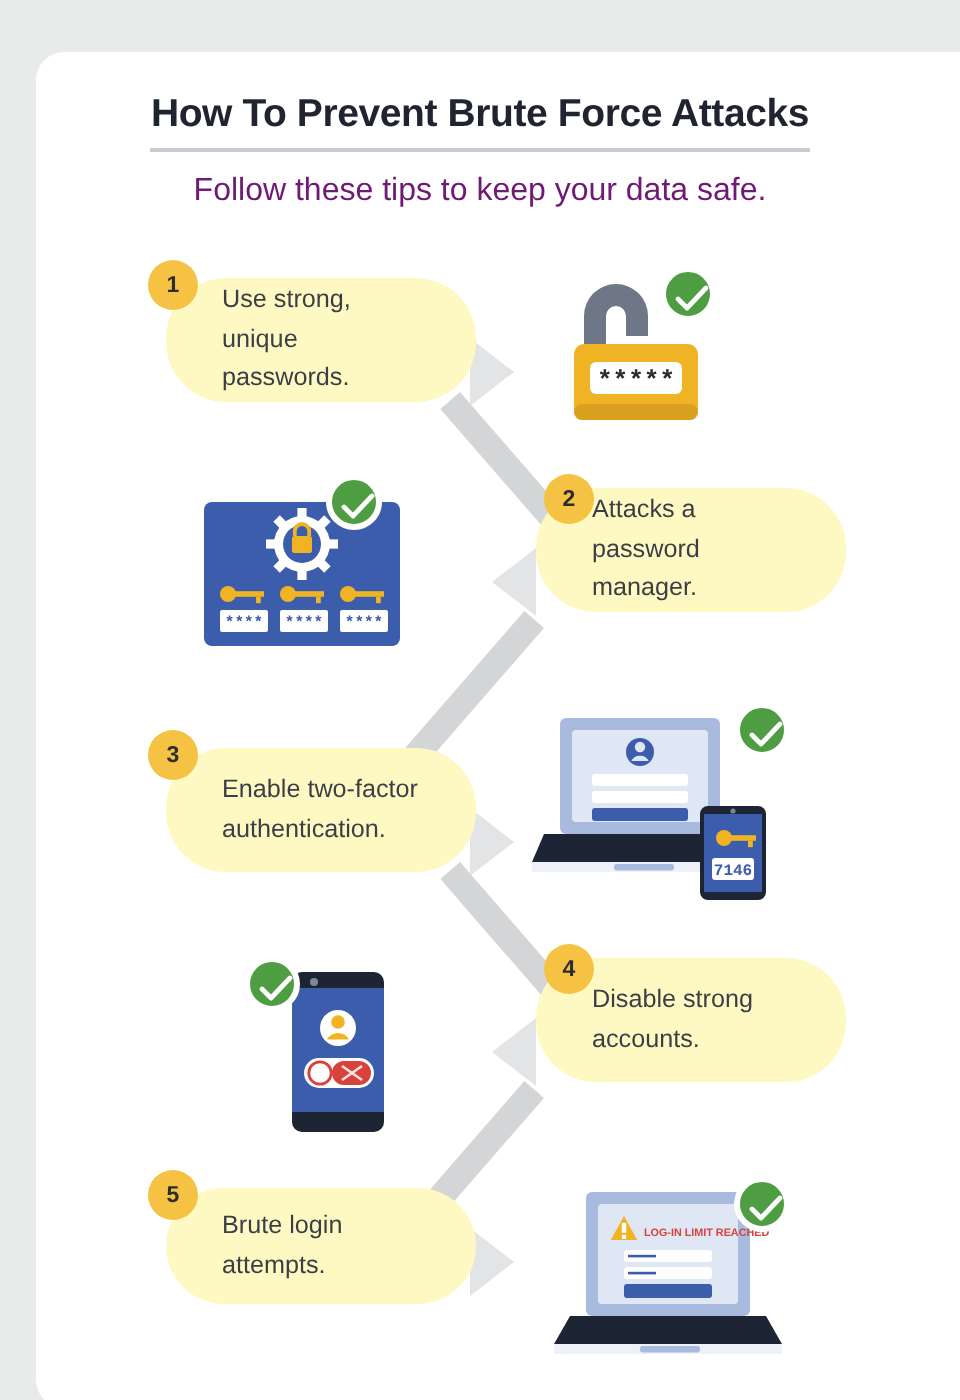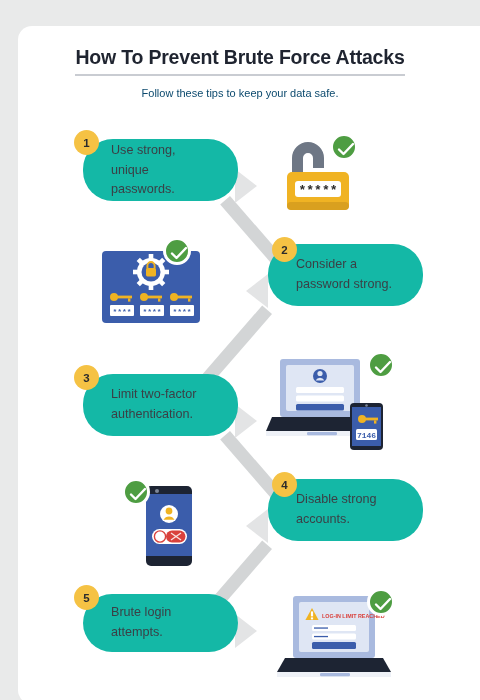--- a/index.html
+++ b/index.html
@@ -19,37 +19,37 @@
 
   
   #header { position: absolute; left: 0; top: 20px; width: 444px; text-align: center; }
   #title {
     font-size: 19.5px; font-weight: bold; color: #1f2430;
     letter-spacing: -0.2px; padding-bottom: 5px;
     display: inline-block;
     border-bottom: 2px solid #c9ccd2;
   }
   #subtitle {
-    margin-top: 11px; font-size: 11px; color: #0c4a6e;
+    margin-top: 11px; font-size: 16px; color: #701a75;
   }
 
   
   .connector {
     position: absolute;
     background: #d3d5d6;
     transform-origin: 0 0;
     z-index: 0;
   }
 
   
   .step { position: absolute; z-index: 2; }
 
   .bubble {
     position: absolute;
-    background: #14b8a6;
+    background: #fef9c3;
     border-radius: 30px;
     z-index: 2;
   }
   .bubble-text {
     position: absolute;
     left: 28px; right: 24px; top: 50%;
     transform: translateY(-50%);
     font-size: 12.6px;
     line-height: 1.55;
     color: #3b3f45;
@@ -125,21 +125,21 @@
     <div class="check-badge" style="left:312px; top:107px;">
       <svg width="18" height="17" viewBox="0 0 18 17">
         <path d="M2 8.5 L6.5 13 L16 3" stroke="#ffffff" stroke-width="2.4" fill="none" stroke-linecap="round" stroke-linejoin="round"></path>
       </svg>
     </div>
   </div>
 
   <div class="step">
     <div class="tail tail-left" style="left:228px; top:248px;"></div>
     <div class="bubble" style="left:250px; top:218px; width:155px; height:62px;">
-      <div class="bubble-text">Consider a password strong.</div>
+      <div class="bubble-text">Attacks a password manager.</div>
     </div>
     <div class="badge" style="left:254px; top:211px;">2</div>
 
     <div class="icon-wrap" style="left:74px; top:215px; width:120px; height:90px;">
       <svg width="120" height="90" viewBox="0 0 120 90">
         <rect x="10" y="10" width="98" height="72" rx="4" fill="#3b5dab"></rect>
 
         <g transform="translate(59,31)">
           <circle r="14" fill="#ffffff"></circle>
           <g fill="#ffffff">
@@ -186,21 +186,21 @@
     <div class="check-badge" style="left:145px; top:211px;">
       <svg width="18" height="17" viewBox="0 0 18 17">
         <path d="M2 8.5 L6.5 13 L16 3" stroke="#ffffff" stroke-width="2.4" fill="none" stroke-linecap="round" stroke-linejoin="round"></path>
       </svg>
     </div>
   </div>
 
   <div class="step">
     <div class="tail tail-right" style="left:217px; top:378px;"></div>
     <div class="bubble" style="left:65px; top:348px; width:155px; height:62px;">
-      <div class="bubble-text">Limit two-factor authentication.</div>
+      <div class="bubble-text">Enable two-factor authentication.</div>
     </div>
     <div class="badge" style="left:56px; top:339px;">3</div>
 
     <div class="icon-wrap" style="left:248px; top:325px; width:125px; height:100px;">
       <svg width="125" height="100" viewBox="0 0 125 100">
 
         <rect x="14" y="8" width="80" height="58" rx="3" fill="#a9badf"></rect>
         <rect x="20" y="14" width="68" height="46" rx="2" fill="#dfe6f4"></rect>
 
         <circle cx="54" cy="25" r="7" fill="#3b5dab"></circle>

